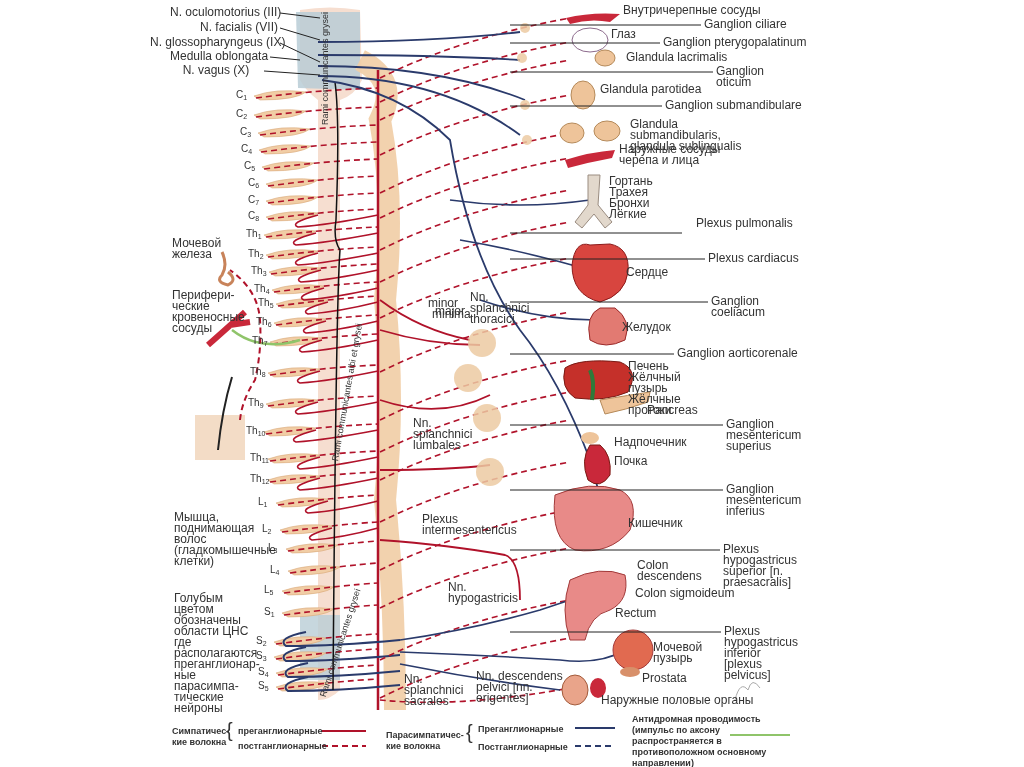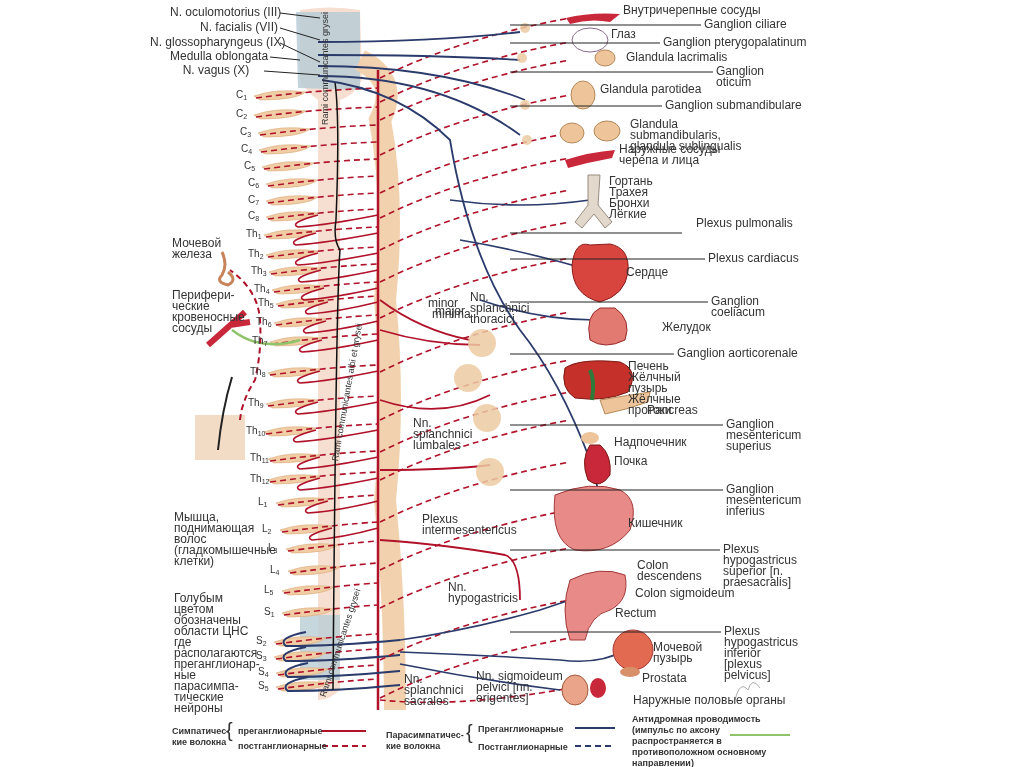--- a/index.html
+++ b/index.html
@@ -266,55 +266,55 @@
 <div class="lbl" style="left:318px;top:695px;font-size:9px;transform:rotate(-72deg);transform-origin:left top;">Rami communicantes grysei</div>
 
 <div class="lbl" style="left:435px;top:287px;margin-top:19px;">major</div>
 <div class="lbl" style="left:428px;top:298px;">minor</div>
 <div class="lbl" style="left:432px;top:309px;">minima</div>
 <div class="lbl ml" style="left:470px;top:292px;width:70px;">Nn. splanchnici thoracici</div>
 <div class="lbl ml" style="left:413px;top:418px;width:55px;">Nn. splanchnici lumbales</div>
 <div class="lbl ml" style="left:422px;top:514px;width:90px;">Plexus intermesentericus</div>
 <div class="lbl ml" style="left:448px;top:582px;width:70px;">Nn. hypogastricis</div>
 <div class="lbl ml" style="left:404px;top:674px;width:65px;">Nn. splanchnici sacrales</div>
-<div class="lbl ml" style="left:476px;top:671px;width:95px;">Nn. sigmoideum pelvici [nn. erigentes]</div>
+<div class="lbl ml" style="left:476px;top:671px;width:95px;">Nn. descendens pelvici [nn. erigentes]</div>
 
 <div id="rightlabels">
     <div class="lbl" style="left: 623px; top: 5px;">Внутричерепные сосуды</div>
     <div class="lbl" style="left: 704px; top: 19px;">Ganglion ciliare</div>
     <div class="lbl" style="left: 611px; top: 29px;">Глаз</div>
     <div class="lbl" style="left: 663px; top: 37px;">Ganglion pterygopalatinum</div>
     <div class="lbl" style="left: 626px; top: 52px;">Glandula lacrimalis</div>
     <div class="lbl ml" style="left: 716px; top: 66px; width: 48px;">Ganglion oticum</div>
     <div class="lbl" style="left: 600px; top: 84px;">Glandula parotidea</div>
     <div class="lbl" style="left: 665px; top: 100px;">Ganglion submandibulare</div>
     <div class="lbl ml" style="left: 630px; top: 119px; width: 130px;">Glandula submandibularis, glandula sublingualis</div>
     <div class="lbl ml" style="left: 619px; top: 144px; width: 120px;">Наружные сосуды черепа и лица</div>
     <div class="lbl ml" style="left: 609px; top: 176px; width: 45px;">Гортань Трахея Бронхи Лёгкие</div>
     <div class="lbl" style="left: 685px; top: 218px; margin-left: 11px;">Plexus pulmonalis</div>
     <div class="lbl" style="left: 708px; top: 253px;">Plexus cardiacus</div>
     <div class="lbl" style="left: 626px; top: 267px;">Сердце</div>
     <div class="lbl ml" style="left: 711px; top: 296px; width: 50px;">Ganglion coeliacum</div>
-    <div class="lbl" style="left: 622px; top: 322px; margin-left: 40px;">Желудок</div>
+    <div class="lbl" style="left: 622px; top: 322px;">Желудок</div>
     <div class="lbl" style="left: 677px; top: 348px;">Ganglion aorticorenale</div>
     <div class="lbl ml" style="left: 628px; top: 361px; width: 80px;">Печень Жёлчный пузырь Жёлчные протоки</div>
     <div class="lbl" style="left: 647px; top: 405px;">Pancreas</div>
     <div class="lbl ml" style="left: 726px; top: 419px; width: 60px;">Ganglion mesentericum superius</div>
     <div class="lbl" style="left: 614px; top: 437px;">Надпочечник</div>
     <div class="lbl" style="left: 614px; top: 456px;">Почка</div>
     <div class="lbl ml" style="left: 726px; top: 484px; width: 60px;">Ganglion mesentericum inferius</div>
     <div class="lbl" style="left: 628px; top: 518px;">Кишечник</div>
     <div class="lbl ml" style="left: 723px; top: 544px; width: 70px;">Plexus hypogastricus superior [n. praesacralis]</div>
     <div class="lbl ml" style="left: 637px; top: 560px; width: 55px;">Colon descendens</div>
     <div class="lbl" style="left: 635px; top: 588px;">Colon sigmoideum</div>
     <div class="lbl" style="left: 615px; top: 608px;">Rectum</div>
     <div class="lbl ml" style="left: 724px; top: 626px; width: 75px;">Plexus hypogastricus inferior [plexus pelvicus]</div>
     <div class="lbl ml" style="left: 653px; top: 642px; width: 48px;">Мочевой пузырь</div>
     <div class="lbl" style="left: 642px; top: 673px;">Prostata</div>
-    <div class="lbl" style="left: 601px; top: 695px; margin-left: 32px;">Наружные половые органы</div>
+    <div class="lbl" style="left: 601px; top: 695px;">Наружные половые органы</div>
   </div>
 
 <div class="leg" style="left:172px;top:726px;width:60px;">Симпатичес-кие волокна</div>
 <div class="brace" style="left:226px;top:720px;">{</div>
 <div class="leg" style="left:238px;top:726px;">преганглионарные</div>
 <div class="leg" style="left:238px;top:741px;">постганглионарные</div>
 <div class="leg" style="left:386px;top:730px;width:80px;">Парасимпатичес-кие волокна</div>
 <div class="brace" style="left:466px;top:722px;">{</div>
 <div class="leg" style="left:478px;top:724px;">Преганглионарные</div>
 <div class="leg" style="left:478px;top:742px;">Постганглионарные</div>

